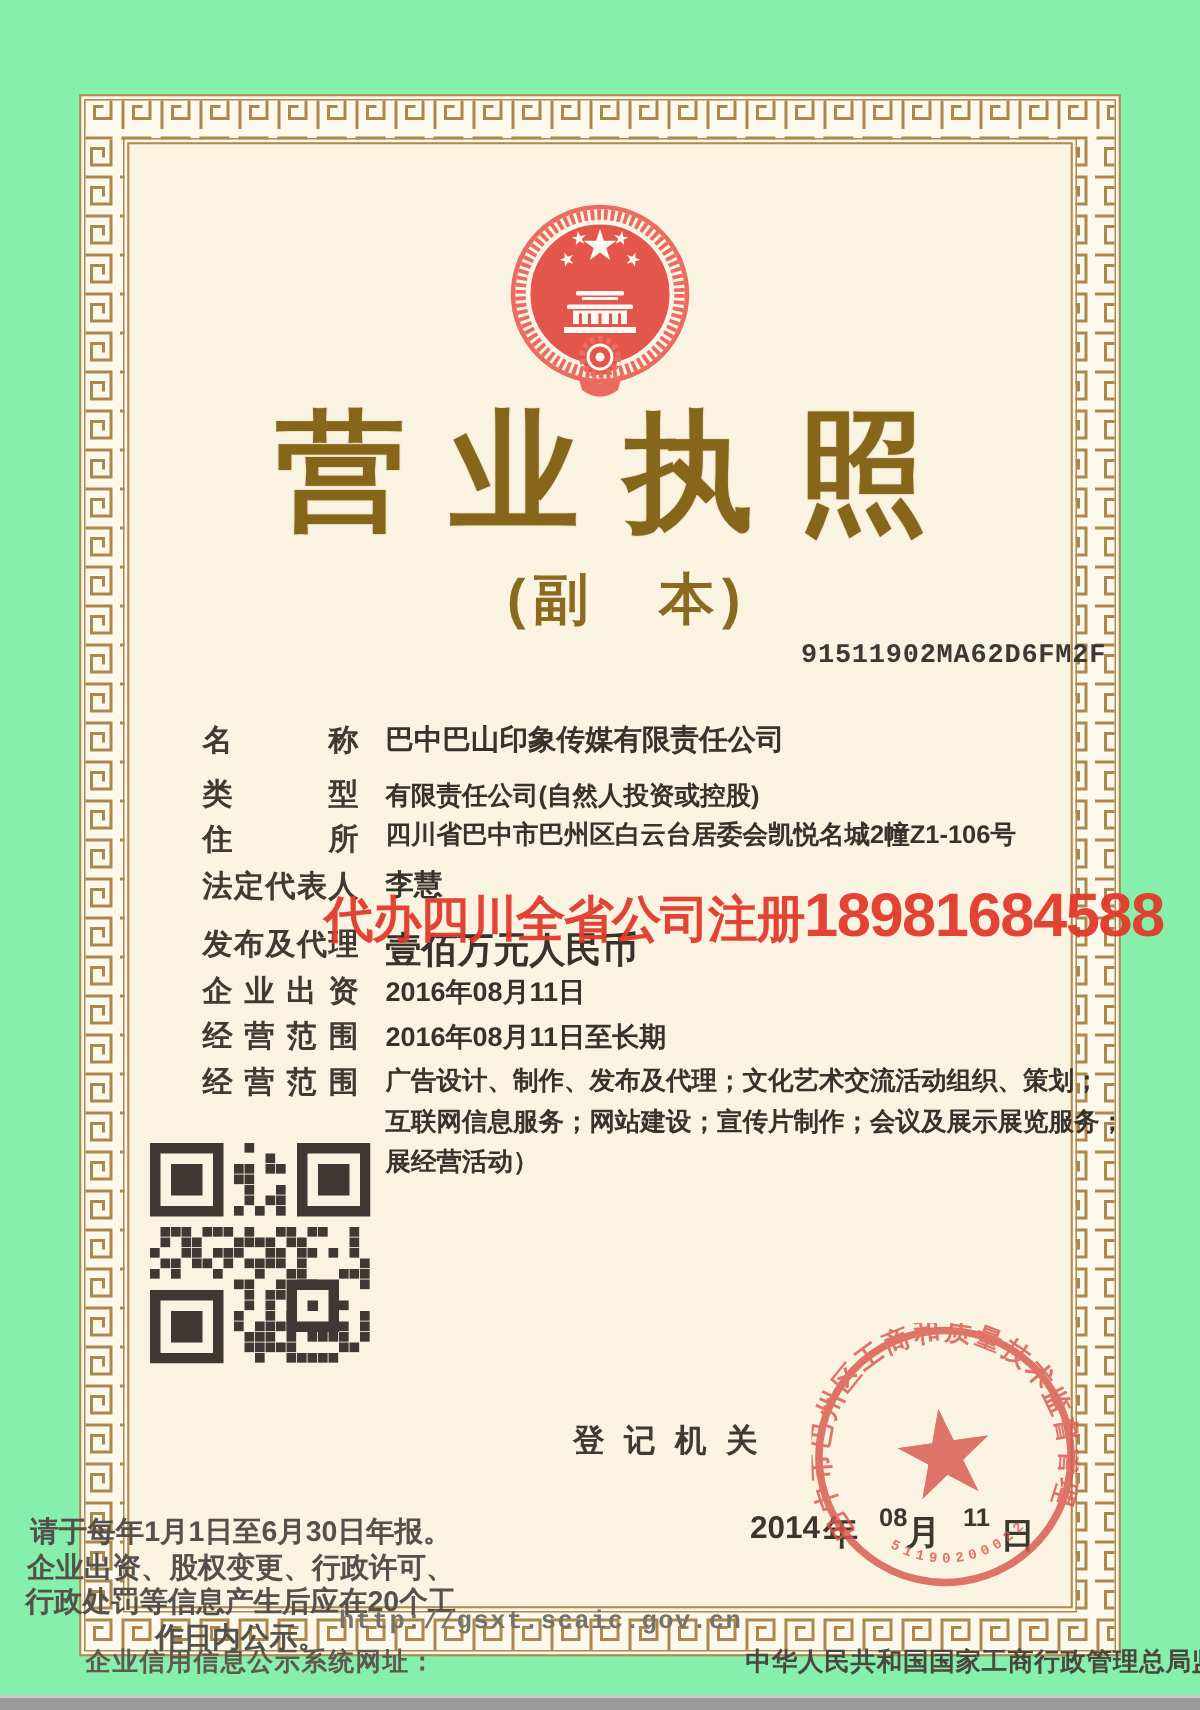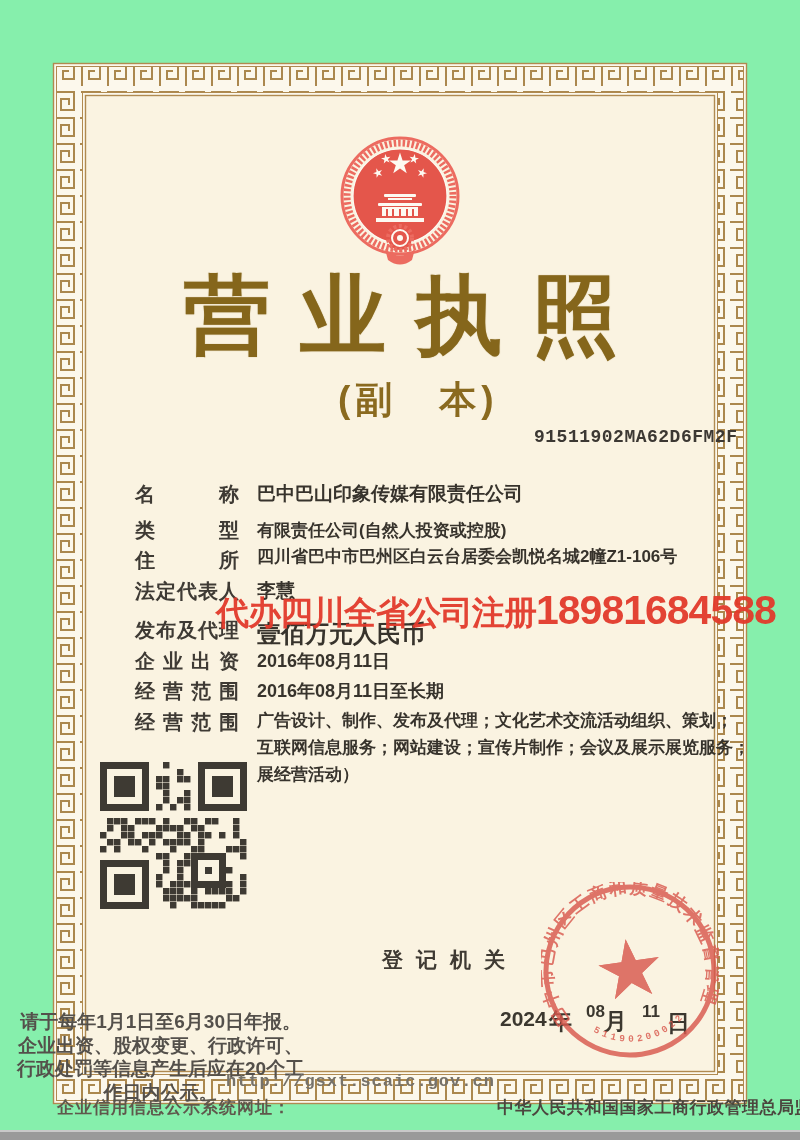--- a/index.html
+++ b/index.html
@@ -315,21 +315,21 @@
       <rect x="0" y="98" width="49" height="49" fill="#3e3a33"></rect>
       <rect x="7" y="105" width="35" height="35" fill="#faf3e1"></rect>
       <rect x="14" y="112" width="21" height="21" fill="#3e3a33"></rect>
       <rect x="91" y="91" width="35" height="35" fill="#3e3a33"></rect>
       <rect x="98" y="98" width="21" height="21" fill="#faf3e1"></rect>
       <rect x="105" y="105" width="7" height="7" fill="#3e3a33"></rect>
     </svg>
 
   <div class="abs registrar">登记机关</div>
 
-  <span class="d d-year">2024</span>
+  <span class="d d-year">2014</span>
   <span class="d d-yu">年</span>
   <span class="d d-month">08</span>
   <span class="d d-mu">月</span>
   <span class="d d-day">11</span>
   <span class="d d-du">日</span>
 
   <svg class="abs" style="left:541px;top:882px;opacity:.82;" width="178" height="178" viewBox="-89 -89 178 178">
     <defs>
       <path id="sealArcTop" d="M -64 44 A 77.7 77.7 0 1 1 64 44" fill="none"></path>
       <path id="sealArcBot" d="M -48 52 A 71 71 0 0 0 48 52" fill="none"></path>

